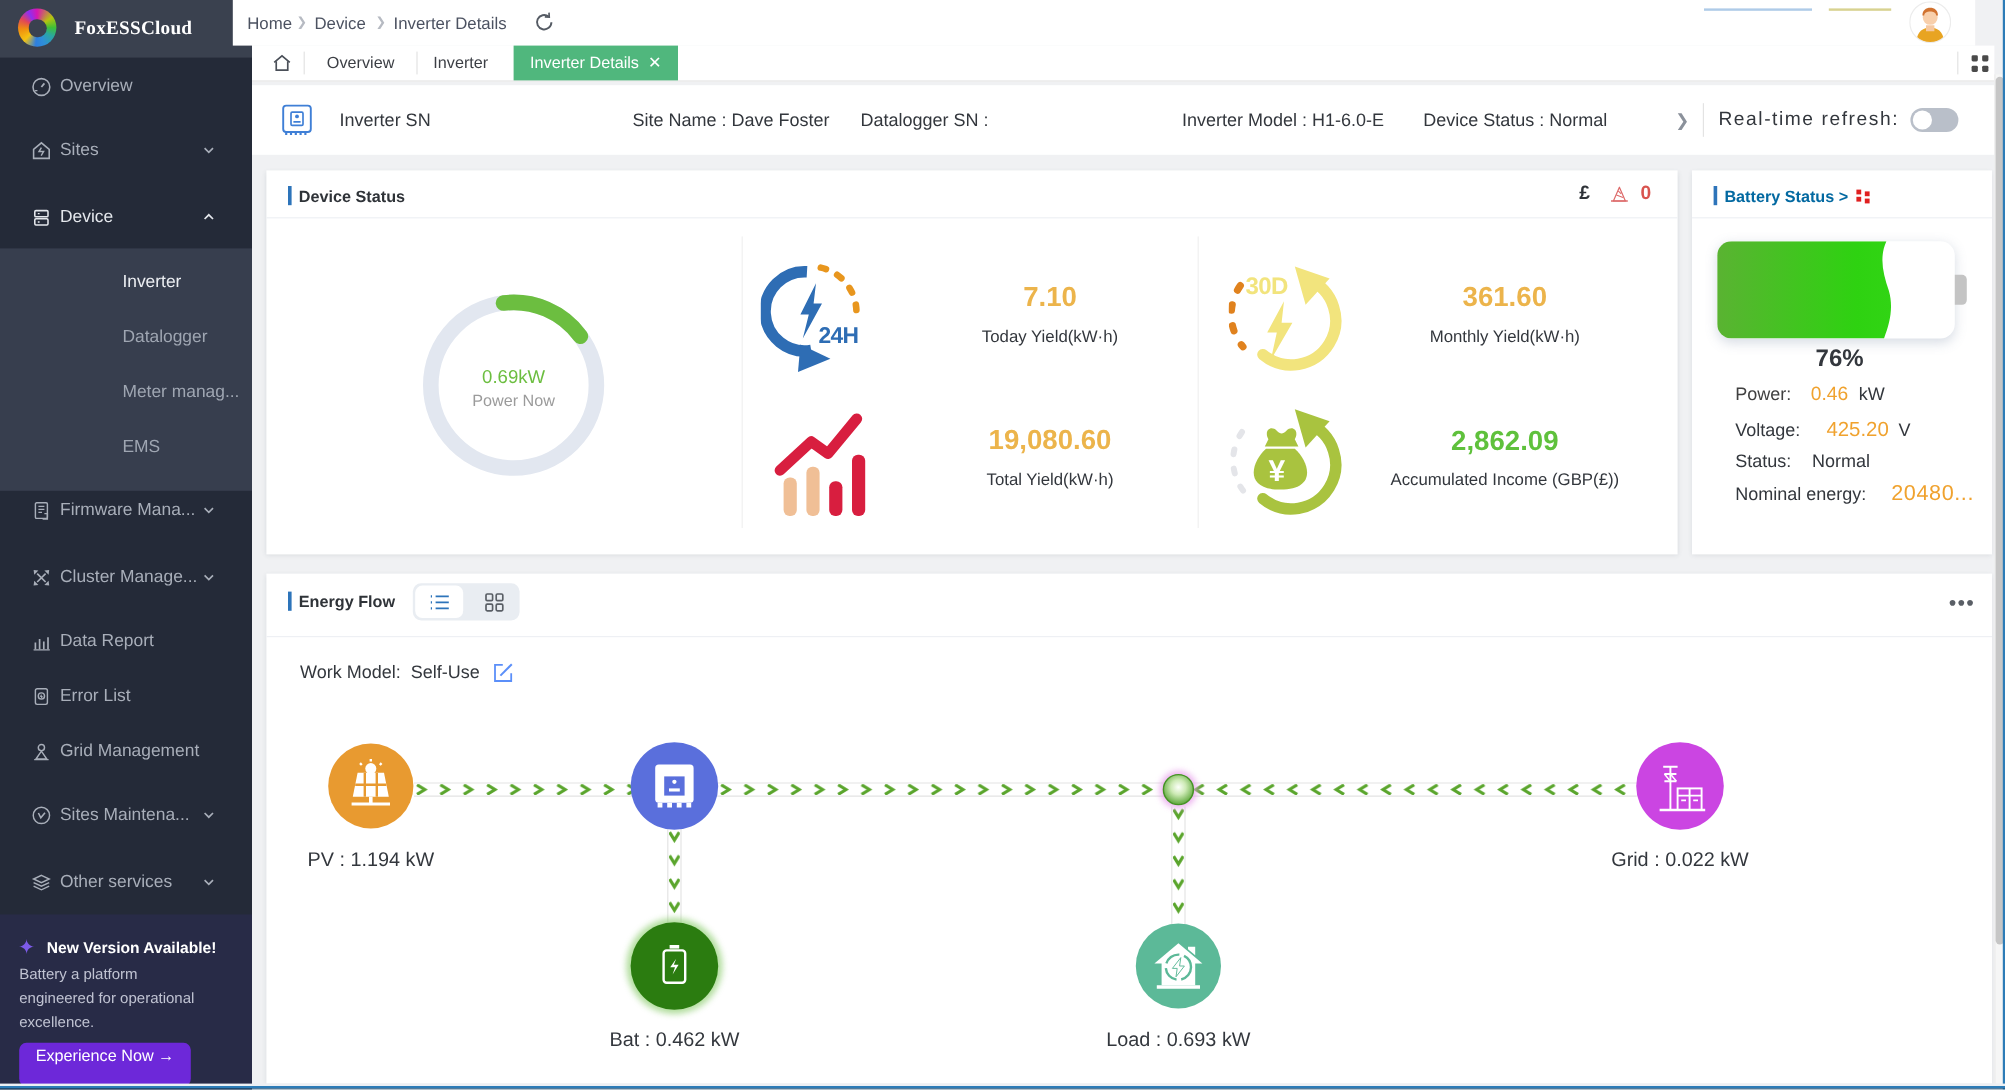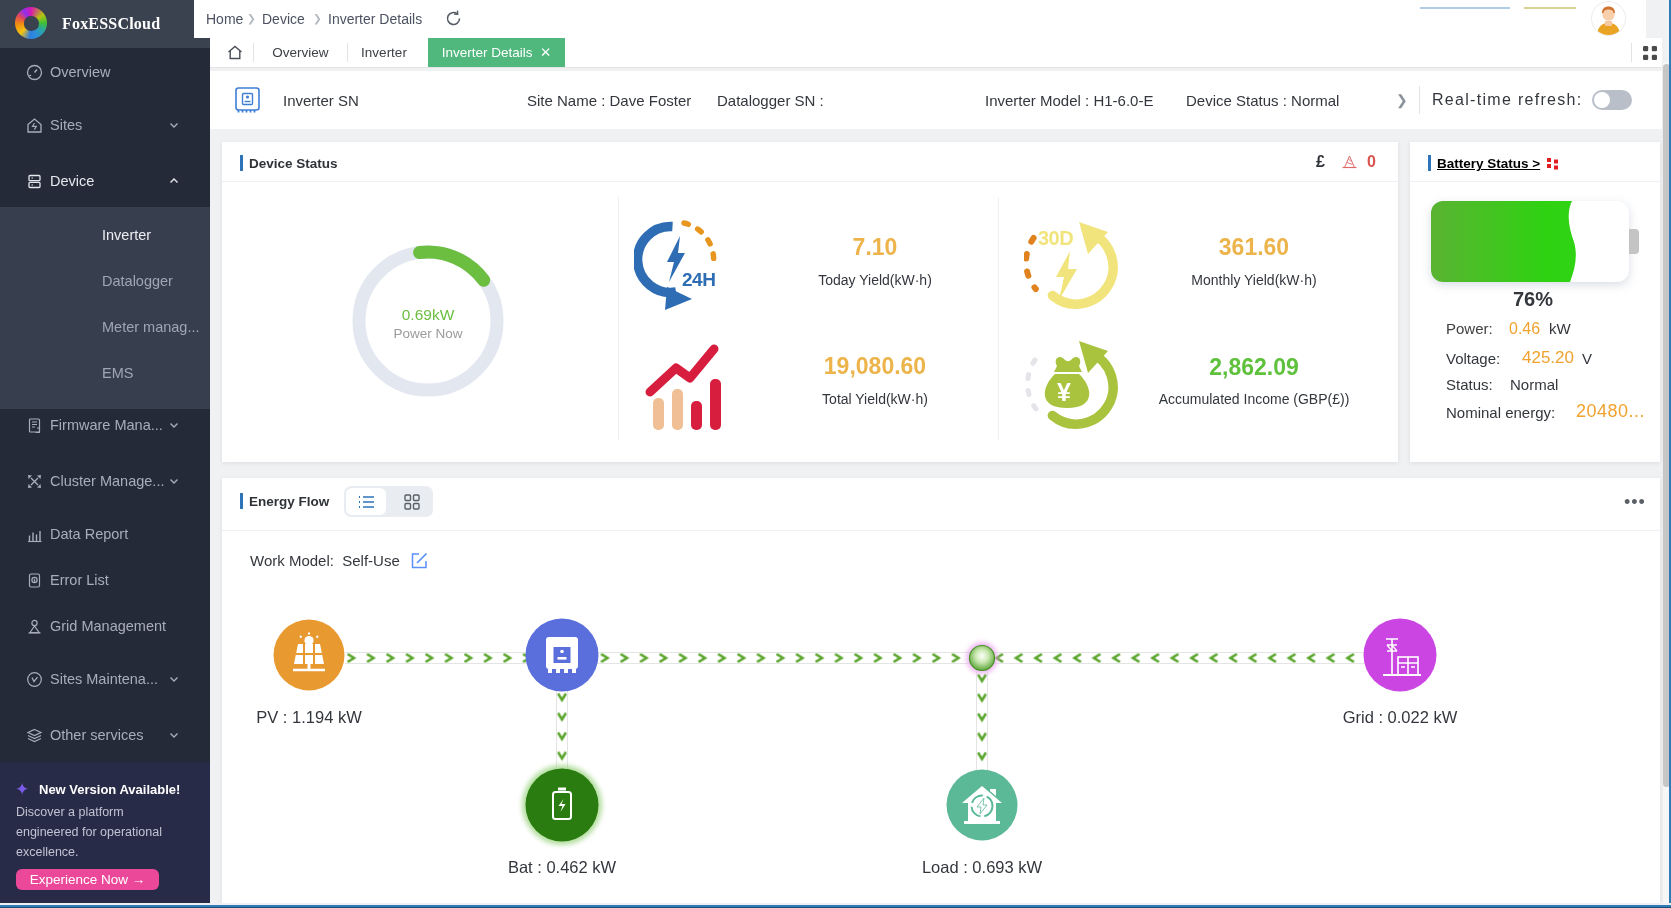--- a/index.html
+++ b/index.html
@@ -16,21 +16,21 @@
 .mi svg{position:absolute;left:26px;top:1px;}
 .mi .ch{position:absolute;left:168px;top:3px;}
 #submenu-bg{left:0;top:207px;width:210px;height:202px;background:#373e4e;}
 .smi{position:absolute;left:102px;width:120px;color:#9fa6b2;font-size:14.5px;white-space:nowrap;}
 #promo{left:0;top:762px;width:210px;height:146px;background:#282b47;color:#c0c3d2;font-size:12.5px;}
 #promo .hd{position:absolute;left:39px;top:20px;color:#fff;font-weight:bold;font-size:13px;white-space:nowrap;}
 #promo .star{position:absolute;left:15px;top:17px;font-size:17px;color:#7d5bea;font-style:normal;}
 #promo .l1{position:absolute;left:16px;top:43px;}
 #promo .l2{position:absolute;left:16px;top:63px;}
 #promo .l3{position:absolute;left:16px;top:83px;}
-#promo .btn{position:absolute;left:16px;top:107px;width:143px;height:21px;background:#ec4899;border-radius:6px;color:#fff;font-size:13.5px;text-align:center;line-height:21px;}
+#promo .btn{position:absolute;left:16px;top:107px;width:143px;height:36px;background:#6d28d9;border-radius:6px;color:#fff;font-size:13.5px;text-align:center;line-height:21px;}
 
 #crumb{left:194px;top:0;width:1452px;height:38px;background:#fff;}
 .cr-t{position:absolute;top:11px;font-size:14px;color:#4c5261;}
 .cr-s{position:absolute;top:12px;font-size:10.5px;color:#b6bac2;}
 #tabs{left:210px;top:38px;width:1452px;height:29px;background:#fff;border-bottom:1px solid #e4e4e4;}
 .tab{position:absolute;top:0;height:29px;font-size:13.5px;color:#3c3f45;text-align:center;line-height:29px;}
 .tsep{position:absolute;top:5px;width:1px;height:19px;background:#e3e3e3;}
 #tab-act{position:absolute;left:218px;top:0;width:137px;height:29px;background:#50b77d;color:#fff;font-size:13.5px;line-height:29px;text-align:center;}
 
 #infobar{left:210px;top:71px;width:1452px;height:58px;background:#fff;}
@@ -153,21 +153,21 @@
       <path d="M2 11.5 L8.5 14.5 L15 11.5"></path>
     </svg>
     <span class="t">Other services</span>
     <svg class="ch" width="12" height="12" viewBox="0 0 12 12" fill="none" stroke="#a8aeb9" stroke-width="1.4">
       <path d="M2.5 4.5 L6 8 L9.5 4.5"></path>
     </svg>
   </div>
 <div class="abs" id="promo">
 <span class="star">✦</span>
     <span class="hd">New Version Available!</span>
-<span class="l1">Discover a platform</span>
+<span class="l1">Battery a platform</span>
 <span class="l2">engineered for operational</span>
 <span class="l3">excellence.</span>
 <span class="btn">Experience Now →</span>
 </div>
 
 <div class="abs" id="crumb">
 <span class="cr-t" style="left:12px">Home</span>
     <span class="cr-s" style="left:53px">❯</span>
 <span class="cr-t" style="left:68px">Device</span>
     <span class="cr-s" style="left:119px">❯</span>
@@ -289,21 +289,21 @@
 <path d="M33 32 C29 25 35 20 40 25 C43 28 45 28 48 25 C53 20 59 25 55 32 L58 38 L30 38 Z" fill="#a9c33f"></path>
 <path d="M31 40 C18 52 13 74 43 74 C73 74 68 52 55 40 Z" fill="#a9c33f"></path>
 <text x="33" y="67" font-family="Liberation Sans,sans-serif" font-size="25" font-weight="bold" fill="#fff">¥</text>
 </svg>
 <div style="position:absolute;left:922px;top:212px;width:220px;text-align:center" class="num-g">2,862.09</div>
 <div style="position:absolute;left:922px;top:249px;width:220px;text-align:center;white-space:nowrap" class="lbl">Accumulated Income (GBP(£))</div>
 </div>
 
 <div class="card" style="left:1410px;top:142px;width:250px;height:320px">
 <div class="chead-bar"></div>
-<div class="chead-t" style="color:#000000;text-decoration:underline">Battery Status &gt;</div>
+<div class="chead-t" style="color:#0369a1;">Battery Status &gt;</div>
 <svg style="position:absolute;left:136px;top:15px" width="13" height="13" viewBox="0 0 13 13" fill="#e02020">
       <rect x="1" y="1" width="4" height="4"></rect>
       <rect x="8" y="2.5" width="4" height="4"></rect>
       <rect x="1" y="7" width="4" height="4"></rect>
       <rect x="8" y="8.5" width="4" height="4"></rect>
     </svg>
 <div class="cdiv"></div>
 <div style="position:absolute;left:21px;top:59px;width:198px;height:81px;border-radius:12px;background:#fff;box-shadow:0 3px 10px rgba(100,120,150,.25)"></div>
 <svg style="position:absolute;left:21px;top:59px" width="198" height="81" viewBox="0 0 198 81">
       <defs>

